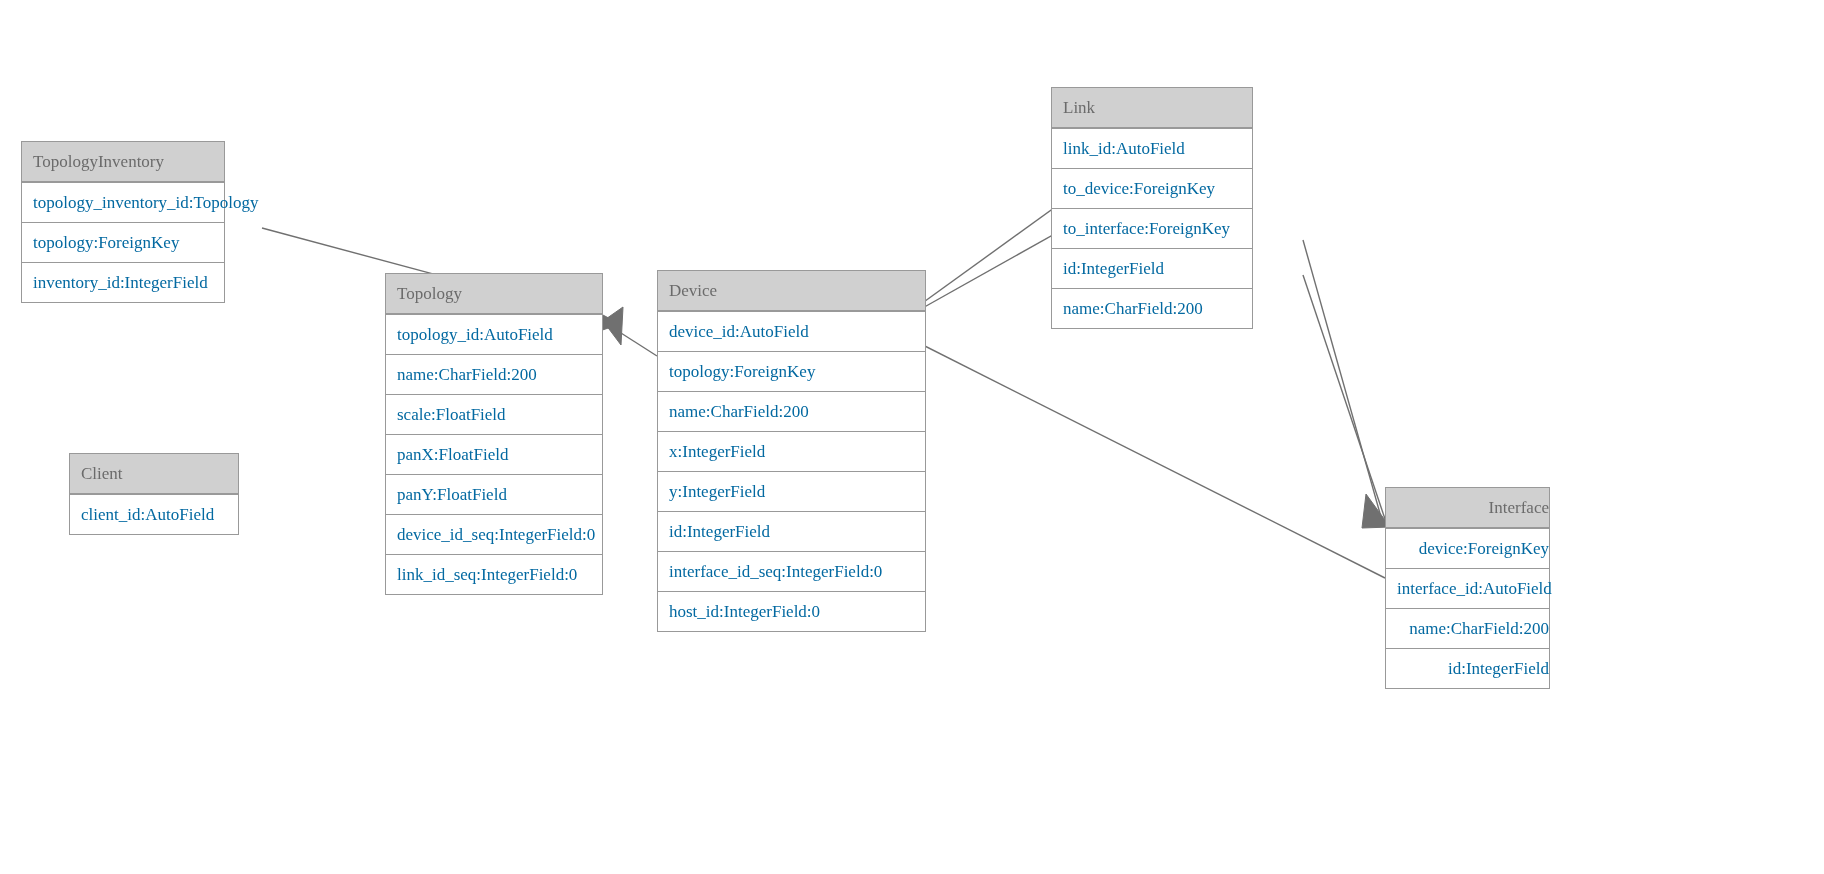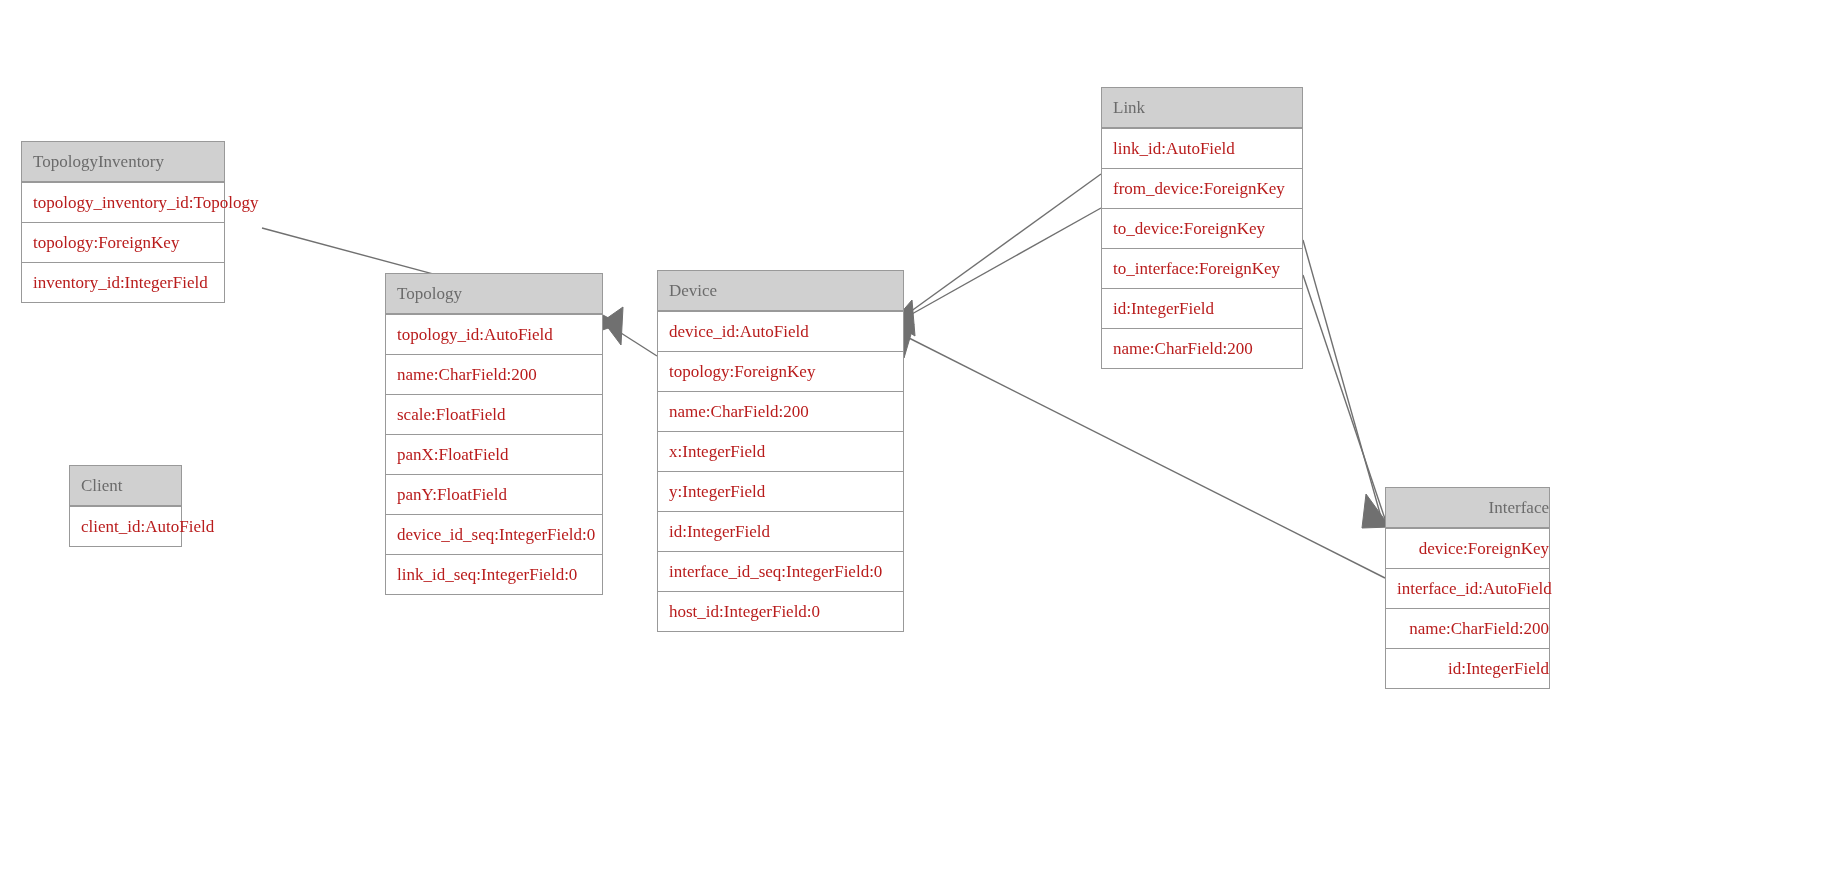--- a/index.html
+++ b/index.html
@@ -36,21 +36,21 @@
     border-bottom: 1px solid #999999;
     color: #6b6b6b;
     font-size: 17px;
     line-height: 1;
     padding: 11px 0 11px 11px;
     white-space: nowrap;
   }
   .entity-field {
     box-sizing: border-box;
     border-top: 1px solid #999999;
-    color: #b91c1c;
+    color: #0369a1;
     font-size: 17px;
     line-height: 1;
     padding: 11px 0 11px 11px;
     white-space: nowrap;
     background: #ffffff;
   }
   .entity-field:first-of-type {
     border-top: none;
   }
 </style>
@@ -96,52 +96,51 @@
 
   </svg>
 
   <div class="entity" style="left:21px; top:141px; width:204px;">
     <div class="entity-header">TopologyInventory</div>
     <div class="entity-field">topology_inventory_id:Topology</div>
     <div class="entity-field">topology:ForeignKey</div>
     <div class="entity-field">inventory_id:IntegerField</div>
   </div>
 
-  <div class="entity" style="left:69px; top:453px; width:113px;margin-top:12px;">
+  <div class="entity" style="left:69px; top:453px; width:170px;">
     <div class="entity-header">Client</div>
     <div class="entity-field">client_id:AutoField</div>
   </div>
 
   <div class="entity" style="left:385px; top:273px; width:218px;">
     <div class="entity-header">Topology</div>
     <div class="entity-field">topology_id:AutoField</div>
     <div class="entity-field">name:CharField:200</div>
     <div class="entity-field">scale:FloatField</div>
     <div class="entity-field">panX:FloatField</div>
     <div class="entity-field">panY:FloatField</div>
     <div class="entity-field">device_id_seq:IntegerField:0</div>
     <div class="entity-field">link_id_seq:IntegerField:0</div>
   </div>
 
-  <div class="entity" style="left:657px; top:270px; width:247px;">
+  <div class="entity" style="left:657px; top:270px; width:269px;">
     <div class="entity-header">Device</div>
     <div class="entity-field">device_id:AutoField</div>
     <div class="entity-field">topology:ForeignKey</div>
     <div class="entity-field">name:CharField:200</div>
     <div class="entity-field">x:IntegerField</div>
     <div class="entity-field">y:IntegerField</div>
     <div class="entity-field">id:IntegerField</div>
     <div class="entity-field">interface_id_seq:IntegerField:0</div>
     <div class="entity-field">host_id:IntegerField:0</div>
   </div>
 
-  <div class="entity" style="left:1101px; top:87px; width:202px;">
+  <div class="entity" style="left:1051px; top:87px; width:202px;">
     <div class="entity-header">Link</div>
     <div class="entity-field">link_id:AutoField</div>
-    <div class="entity-field">from_device:ForeignKey</div>
     <div class="entity-field">to_device:ForeignKey</div>
     <div class="entity-field">to_interface:ForeignKey</div>
     <div class="entity-field">id:IntegerField</div>
     <div class="entity-field">name:CharField:200</div>
   </div>
 
   <div class="entity" style="left:1385px; top:487px; width:165px;text-align:right;">
     <div class="entity-header">Interface</div>
     <div class="entity-field">device:ForeignKey</div>
     <div class="entity-field">interface_id:AutoField</div>

